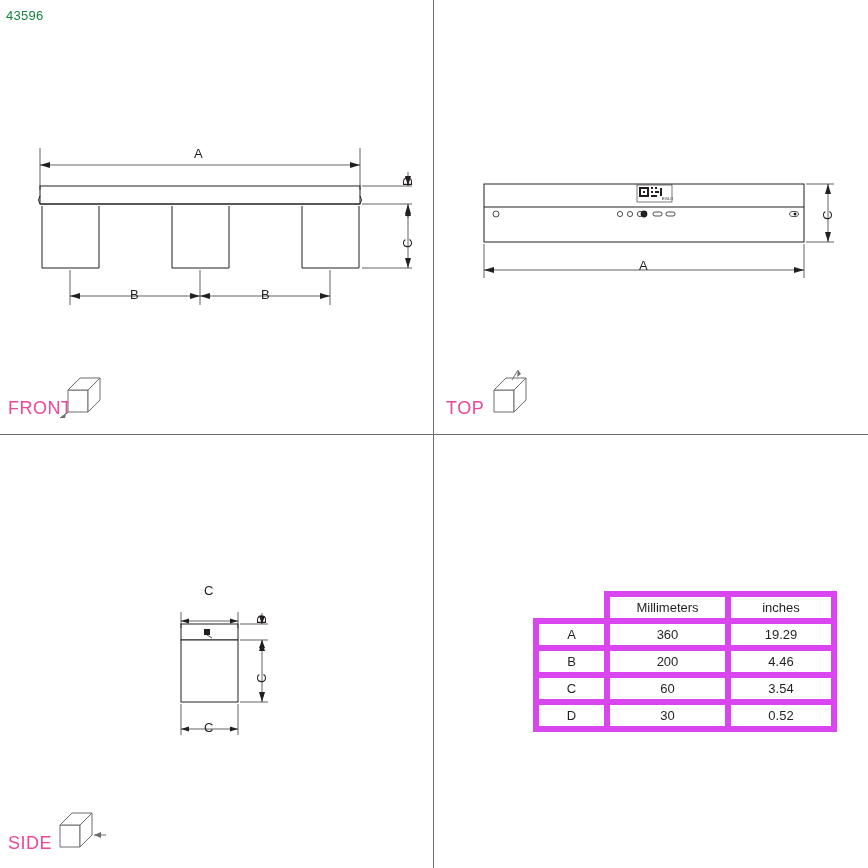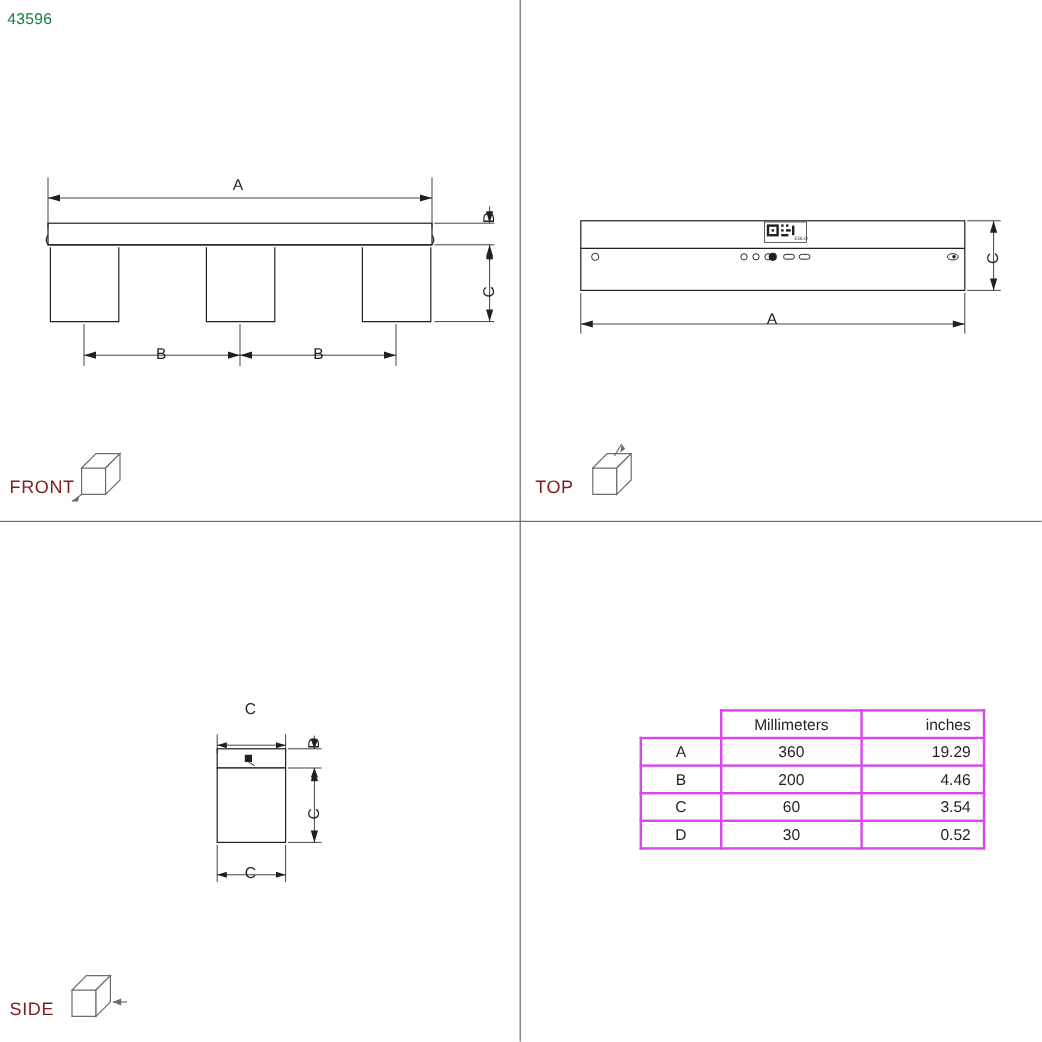--- a/index.html
+++ b/index.html
@@ -10,30 +10,30 @@
 
   .code{position:absolute;left:6px;top:8px;font-size:13px;color:#15803d;letter-spacing:.3px;}
 
   .quad{position:absolute;}
   .q-front{left:0;top:0;width:433px;height:434px;}
   .q-top{left:434px;top:0;width:434px;height:434px;}
   .q-side{left:0;top:435px;width:433px;height:433px;}
   .q-table{left:434px;top:435px;width:434px;height:433px;}
 
   
-  .viewlabel{position:absolute;font-size:15px;color:#7f1d1d;letter-spacing:.5px;}
+  .viewlabel{position:absolute;font-size:18px;color:#ec4899;letter-spacing:.5px;}
   .cube{position:absolute;}
   .dimtxt{position:absolute;font-size:13px;color:#231f20;}
   .dimtxt.rot{transform:rotate(-90deg);transform-origin:left top;}
 
   .tbl{position:absolute;left:533px;top:591px;border-collapse:collapse;font-size:13px;}
-  .tbl td,.tbl th{border:2px solid #d946ef;padding:3px 10px;text-align:center;font-weight:normal;color:#231f20;}
+  .tbl td,.tbl th{border:6px solid #d946ef;padding:3px 10px;text-align:center;font-weight:normal;color:#231f20;}
   .tbl .lbl{width:45px;}
   .tbl .mm{width:95px;}
-  .tbl .inch{width:80px;text-align:right;}
+  .tbl .inch{width:80px;}
   .tbl .hdr-empty{border:1px solid #ffffff;border-right-color:#231f20;border-bottom-color:#231f20;}
   svg{display:block;overflow:visible;}
 </style>
 </head>
 <body>
 
 <div class="sheet">
 
   <div class="code">43596</div>
 

